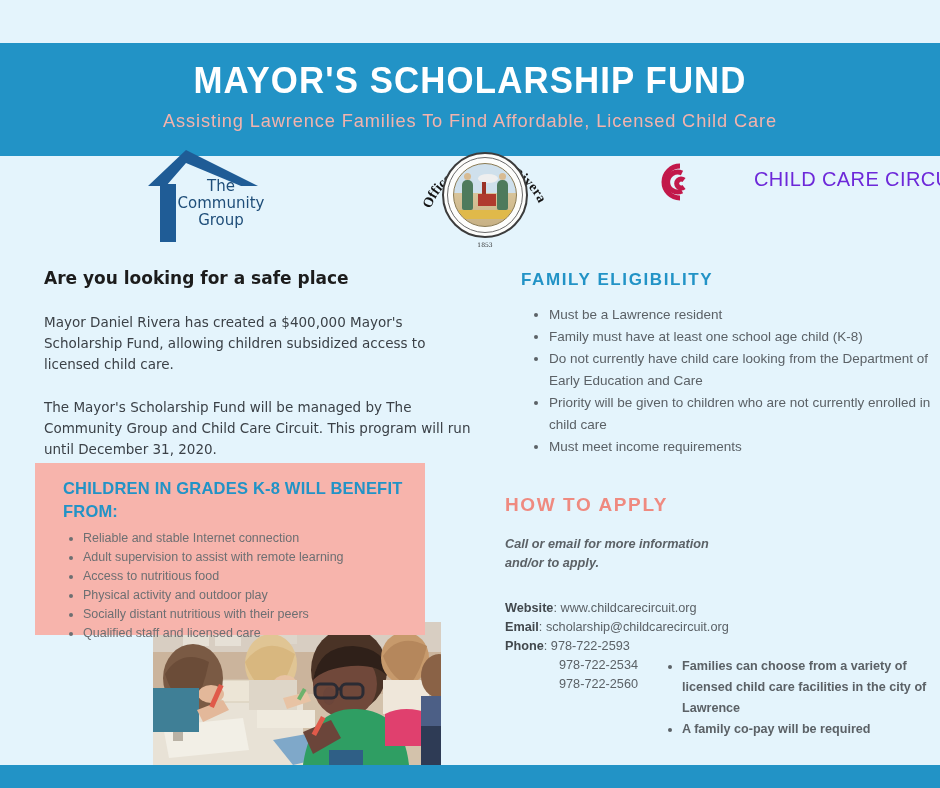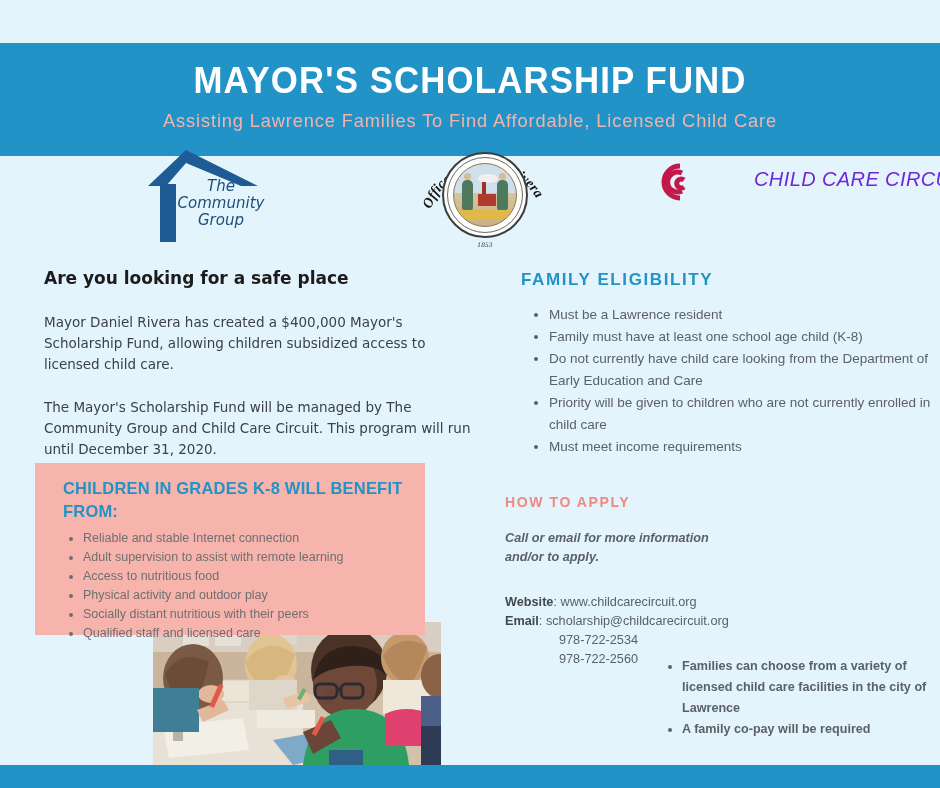--- a/index.html
+++ b/index.html
@@ -52,21 +52,21 @@
   
   .footer-bar {
     position: absolute;
     left: 0; top: 765px;
     width: 940px;
     height: 23px;
     background: #2293c6;
   }
 
   
-  .logo-row { position: absolute; left: 0; top: 113px; width: 940px; height: 140px; font-style: italic; }
+  .logo-row { position: absolute; left: 0; top: 113px; width: 940px; height: 140px; }
 
   .logo-tcg { position: absolute; left: 140px; top: 23px; width: 125px; height: 110px; }
   .tcg-text {
     position: absolute;
     left: 36px; top: 42px;
     width: 90px;
     text-align: center;
     color: #1f4e79;
     font-size: 15px;
     line-height: 17px;
@@ -215,21 +215,21 @@
     padding-left: 28px;
     color: #5b6166;
     font-size: 13.5px;
     line-height: 22px;
   }
 
   .apply-block { position: absolute; left: 505px; top: 494px; width: 420px; }
   .apply-heading {
     margin: 0;
     color: #ef8a80;
-    font-size: 14px;
+    font-size: 19px;
     font-weight: bold;
     letter-spacing: 1.6px;
   }
   .apply-intro {
     margin: 19px 0 0 0;
     color: #5b6166;
     font-size: 12.7px;
     font-weight: bold;
     line-height: 19px;
     font-style: italic;
@@ -405,20 +405,23 @@
     <span>Call or email for more information</span><br>
     <span>and/or to apply.</span><br>
   </p>
   <div class="contact-block">
     <div>
       <b>Website</b><span>: www.childcarecircuit.org</span>
     </div>
     <div>
       <b>Email</b><span>: scholarship@childcarecircuit.org</span>
     </div>
+    <div>
+      <b>Phone</b><span>: 978-722-2593</span>
+    </div>
     <div class="phone-indent">978-722-2534</div>
     <div class="phone-indent">978-722-2560</div>
   </div>
 </div>
 
 <ul class="note-list">
   <li> Families can choose from a variety of licensed child care facilities in the city of Lawrence</li>
   <li>A family co-pay will be required</li>
 </ul>
 

